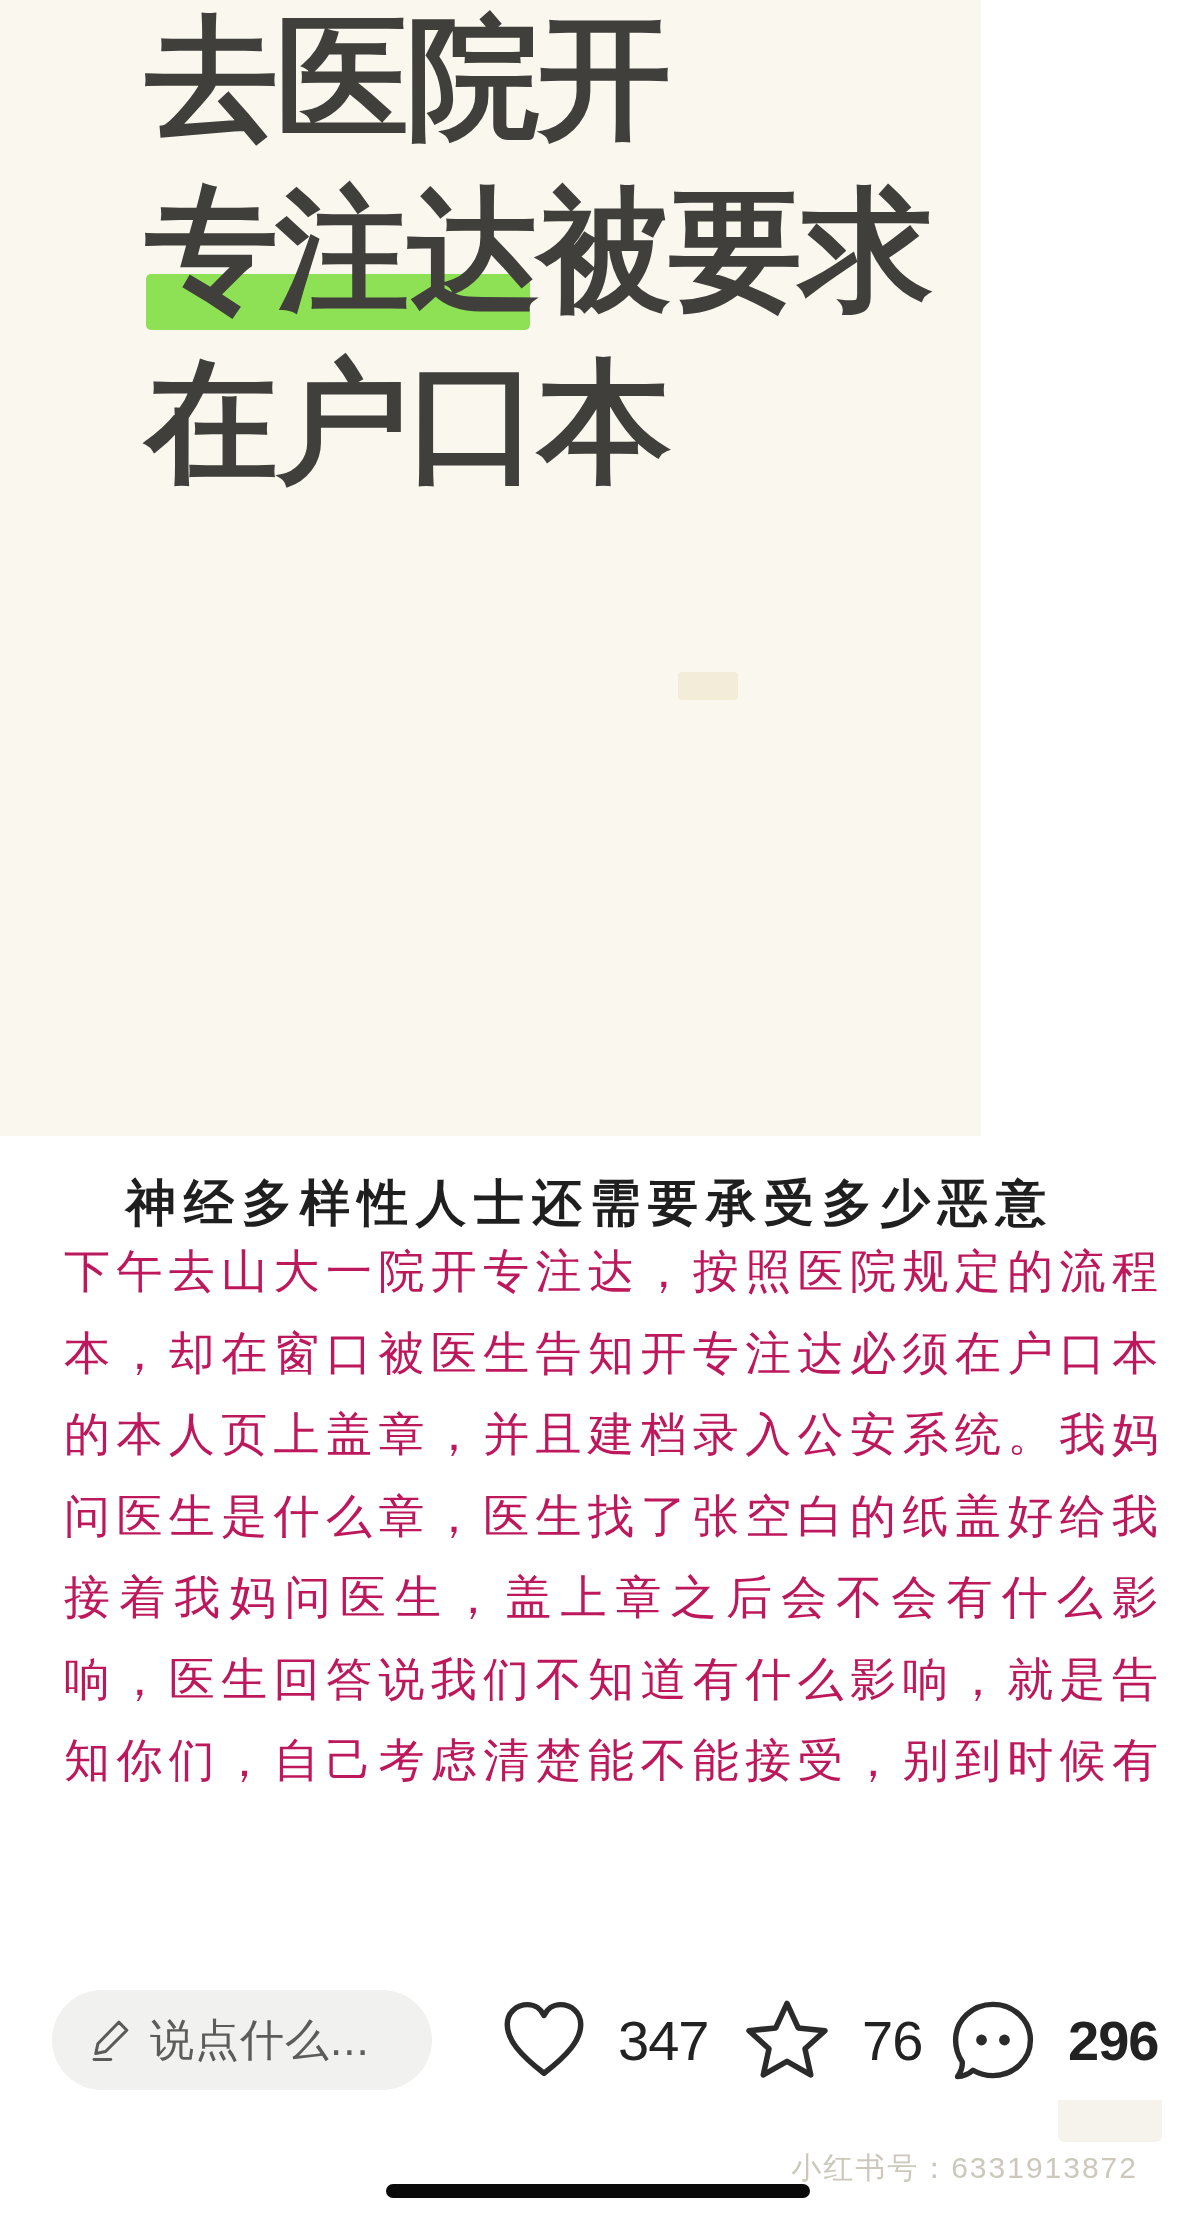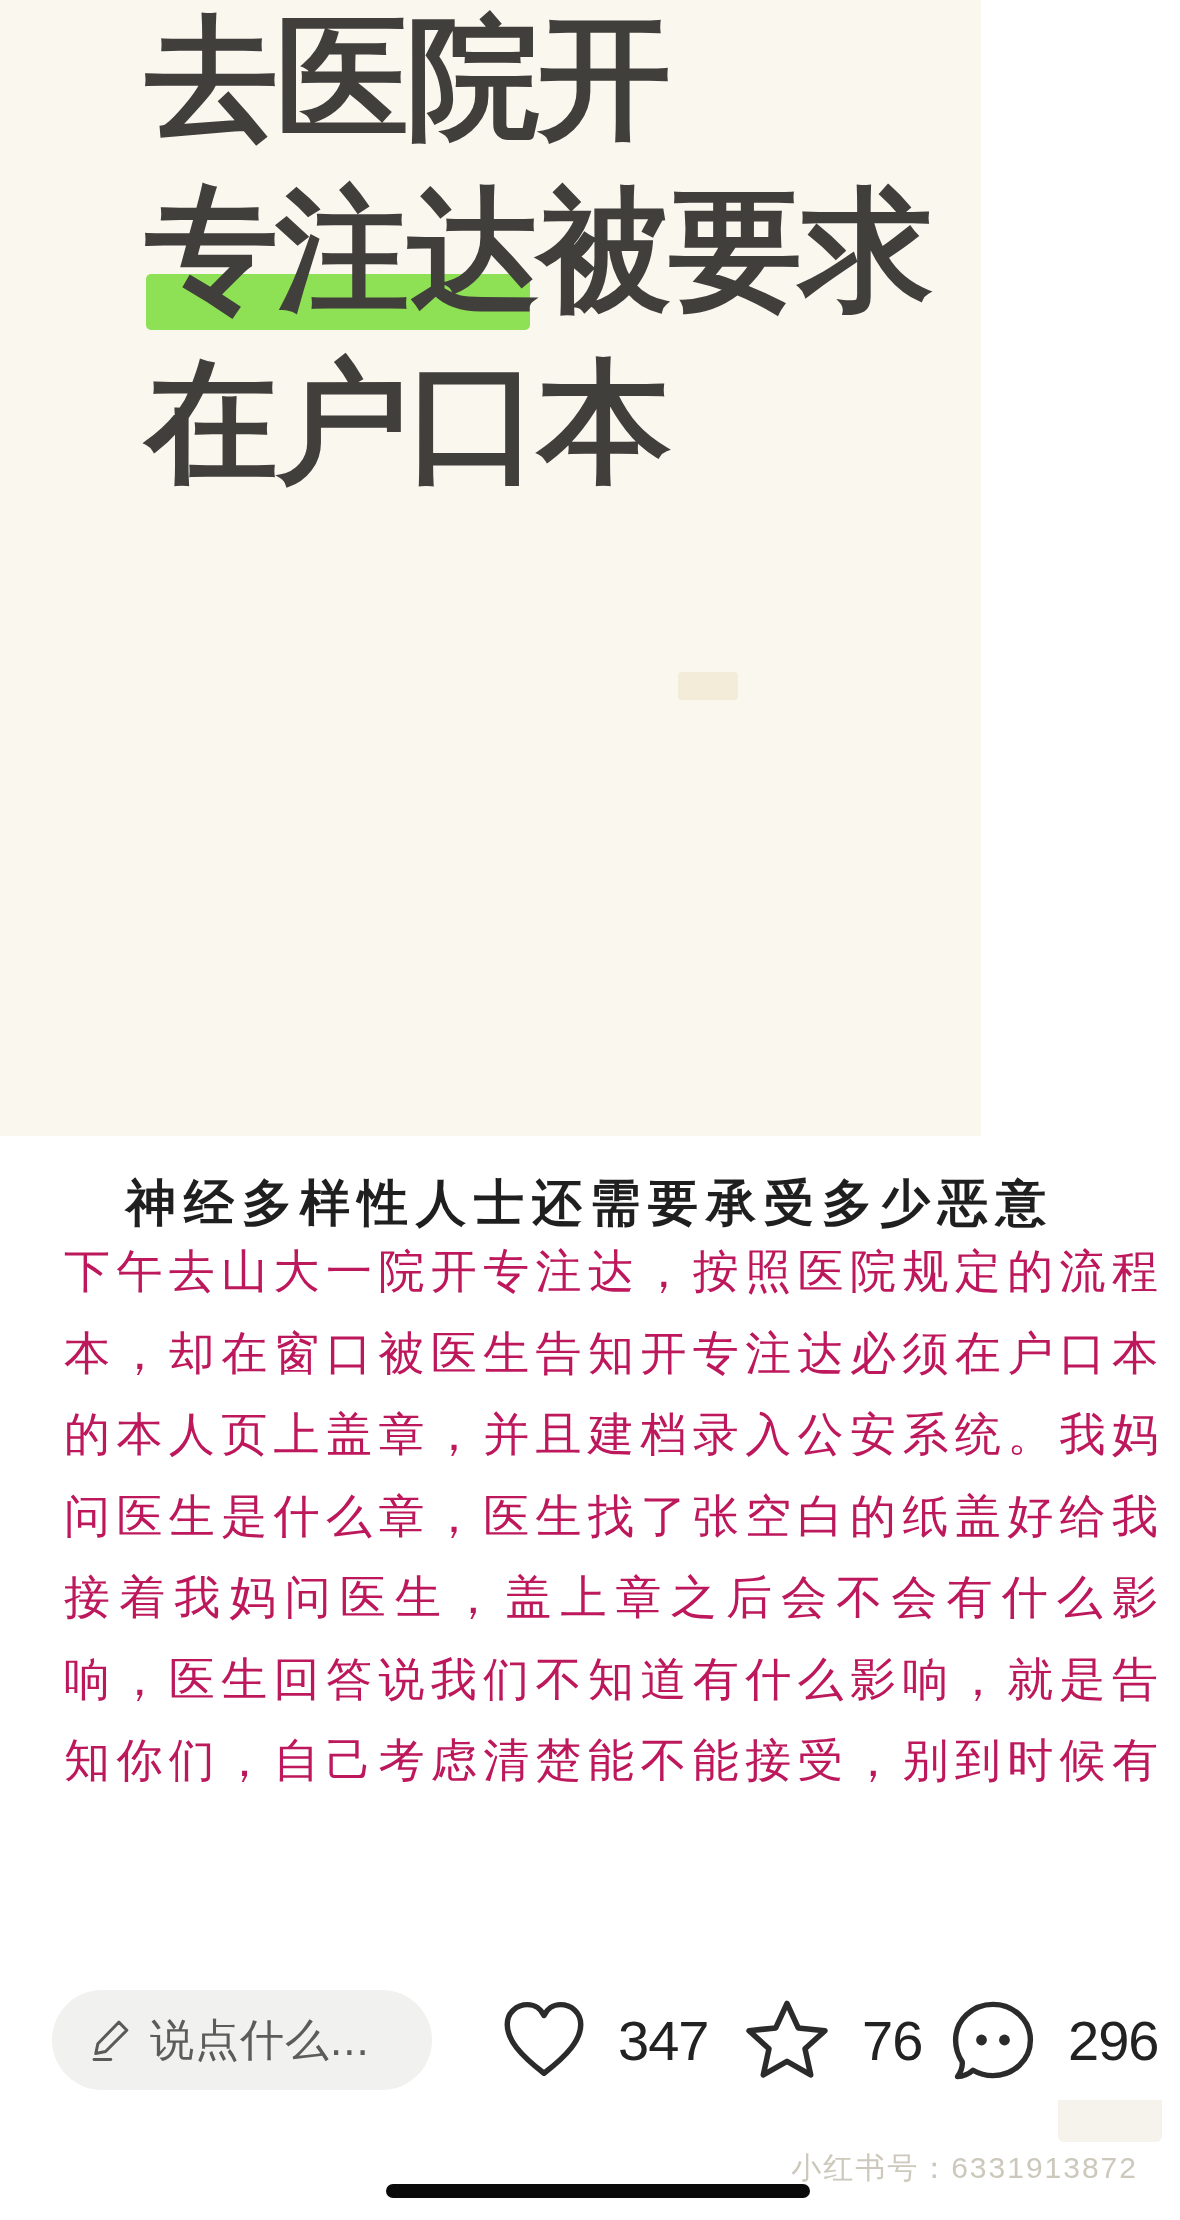--- a/index.html
+++ b/index.html
@@ -106,21 +106,21 @@
     align-items:center;
     gap:32px;
   }
   .act .num{
     font-size:56px;
     color:#222222;
     letter-spacing:-1px;
   }
   .act-like{left:502px;}
   .act-collect{left:744px;}
-  .act-comment{left:950px;}
+  .act-comment{left:950px;font-weight:bold;}
   
   .home-indicator{
     position:absolute;
     left:386px; top:2184px;
     width:424px; height:14px;
     border-radius:7px;
     background:#0a0a0a;
     z-index:4;
   }
   .wm-logo{

